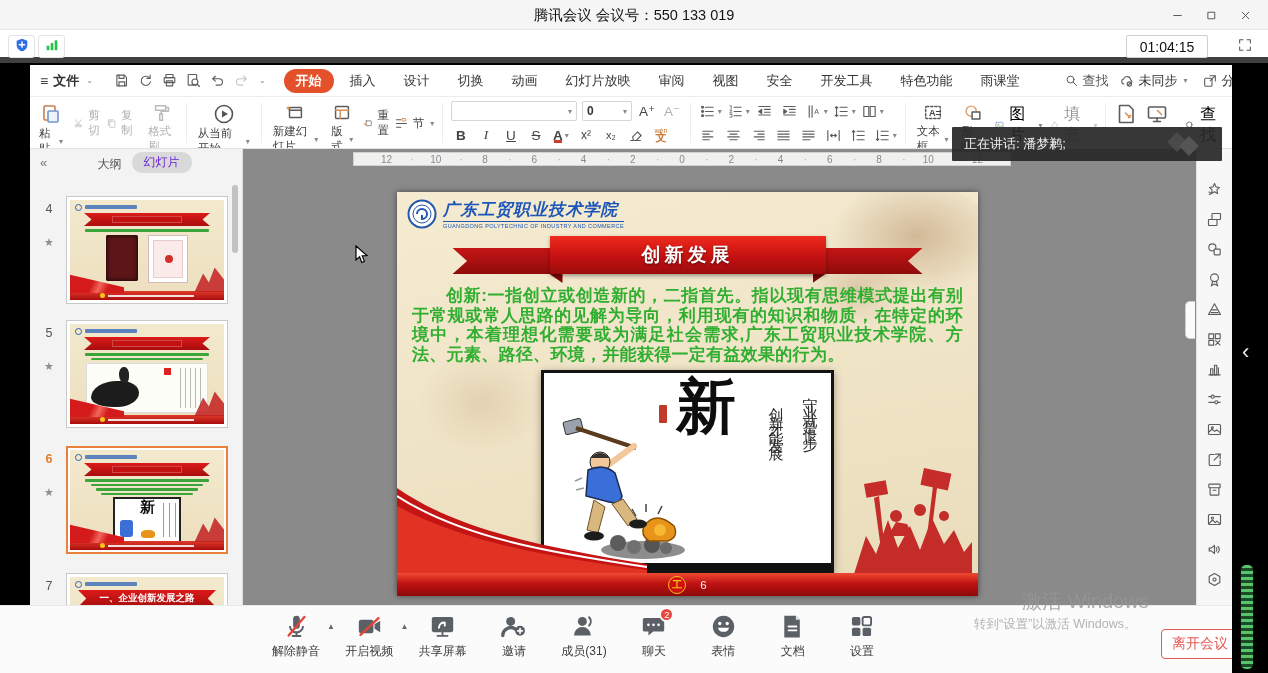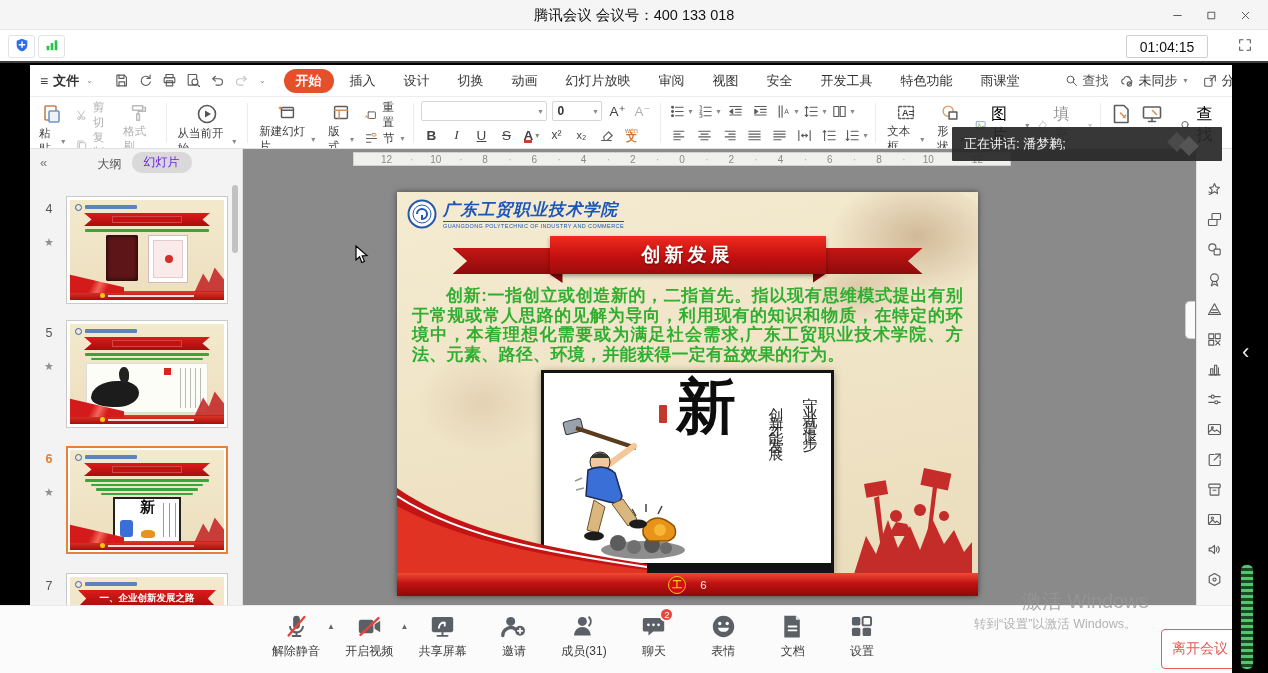--- a/index.html
+++ b/index.html
@@ -8,21 +8,21 @@
   #root { position:relative; width:1268px; height:673px; background:#fff; overflow:hidden; margin:0 auto; }
 
   
   .titlebar { position:absolute; left:0; top:0; width:1268px; height:30px; background:#f5f5f5; border-bottom:1px solid #e8e8e8; }
   .titlebar .title { position:absolute; left:0; right:0; top:6px; text-align:center; font-size:14.5px; color:#141414; }
   .winctrl { position:absolute; right:6px; top:0; height:30px; display:flex; }
   .winctrl span { width:34px; height:30px; display:flex; align-items:center; justify-content:center; cursor:default; }
   .winctrl svg { width:13px; height:13px; }
 
   
-  .meetbar { position:absolute; left:0; top:30px; width:1268px; height:33px; background:#ffffff; border-bottom:2px solid #404040; }
+  .meetbar { position:absolute; left:0; top:30px; width:1268px; height:33px; background:#ffffff; border-bottom:6px solid #404040; }
   .mb-box { position:absolute; top:5px; width:27px; height:23px; border:1px solid #e3e3e3; border-radius:3px; display:flex; align-items:center; justify-content:center; background:#fff; }
   .mb-box svg { width:16px; height:16px; }
   .timerbox { position:absolute; left:1126px; top:5px; width:82px; height:23px; border:1px solid #cfcfcf; border-radius:2px; background:#fff; font-size:14px; color:#111; display:flex; align-items:center; justify-content:center; }
   .fsbtn { position:absolute; left:1233px; top:5px; width:24px; height:23px; display:flex; align-items:center; justify-content:center; }
   .fsbtn svg { width:16px; height:16px; }
 
   
   .screen { position:absolute; left:0; top:63px; width:1268px; height:542px; background:#000; }
   .rightcol { position:absolute; left:1232px; top:63px; width:36px; height:610px; background:#000; z-index:30; }
   .collapse-ch { position:absolute; left:10px; top:278px; color:#e8e8e8; font-size:22px; line-height:1; }
@@ -47,21 +47,21 @@
   .tr-item { display:flex; align-items:center; gap:4px; }
   .tr-item .ic { width:16px; height:16px; display:inline-flex; }
 
   
   .ribbon { position:relative; height:52px; border-bottom:1px solid #e2e2e2; display:flex; align-items:stretch; padding:3px 6px 2px; gap:7px; overflow:hidden; }
   .vsep { width:1px; background:#ececec; margin:3px 1px; }
   .rg { display:flex; gap:7px; align-items:stretch; }
   .colbtn { display:flex; flex-direction:column; align-items:center; justify-content:space-between; padding:2px 3px; font-size:11.5px; color:#3e3e3e; }
   .colbtn .ic { width:22px; height:22px; display:inline-flex; }
   .colbtn .lbl { display:flex; align-items:center; }
-  .stack { display:flex; flex-direction:column; justify-content:space-around; font-size:11.5px; color:#3e3e3e; }
+  .stack { display:flex; justify-content:space-around; font-size:11.5px; color:#3e3e3e; }
   .inline { display:flex; align-items:center; gap:4px; }
   .inline .ic { width:15px; height:15px; display:inline-flex; }
   .dis { opacity:.42; filter:grayscale(1); }
   .fontg, .parag { display:flex; flex-direction:column; justify-content:space-between; padding:1px 0; }
   .row { display:flex; align-items:center; gap:5px; }
   .combo { border:1px solid #d6d6d6; border-radius:2px; height:20px; display:flex; align-items:center; justify-content:space-between; padding:0 4px; font-size:12px; color:#333; background:#fff; }
   .combo i { font-style:normal; font-size:8px; color:#888; }
   .w130 { width:126px; } .w52 { width:50px; }
   .tbtn { min-width:20px; height:20px; display:inline-flex; align-items:center; justify-content:center; font-size:13.5px; color:#444; position:relative; }
   .tbtn .ic { width:17px; height:17px; display:inline-flex; }
@@ -175,31 +175,31 @@
   .diamonds i.d2 { left:12px; top:4px; background:#555; }
 
   
   .bottombar { position:absolute; left:0; top:605px; width:1232px; height:68px; background:#fbfbfb; border-top:1px solid #e9e9e9; z-index:20; }
   .mitems { position:absolute; left:272px; top:7px; width:612px; display:flex; justify-content:space-between; }
   .mitem { position:relative; display:flex; flex-direction:column; align-items:center; min-width:44px; cursor:default; }
   .mitem .micon { width:27px; height:27px; display:inline-flex; position:relative; }
   .mitem .mlabel { margin-top:3px; font-size:12px; color:#3c3c3c; white-space:nowrap; }
   .mitem .exp { position:absolute; right:-15px; top:9px; font-size:8px; color:#666; }
   .badge { position:absolute; right:-7px; top:-6px; min-width:15px; height:15px; border-radius:8px; background:#e8483c; color:#fff; font-size:9.5px; display:flex; align-items:center; justify-content:center; border:2px solid #fbfbfb; padding:0 2px; }
-  .leavebtn { position:absolute; left:1161px; top:23px; width:78px; height:40px; border:1px solid #e45a55; border-radius:4px; background:#fff; color:#e45a55; font-size:14px; display:flex; align-items:center; justify-content:center; }
+  .leavebtn { position:absolute; left:1161px; top:23px; width:78px; height:30px; border:1px solid #e45a55; border-radius:4px; background:#fff; color:#e45a55; font-size:14px; display:flex; align-items:center; justify-content:center; }
   .wm1 { position:absolute; left:1022px; top:588px; font-size:20px; color:rgba(150,150,150,.8); z-index:25; }
   .wm2 { position:absolute; left:974px; top:616px; font-size:12.5px; color:rgba(150,150,150,.72); z-index:25; }
 </style>
 </head>
 <body>
 
 <div id="root">
 
   <div class="titlebar">
-    <div class="title">腾讯会议 会议号：400 133 018</div>
+    <div class="title">腾讯会议 会议号：550 133 019</div>
     <div class="winctrl">
       <span>
           <span class="ic">
             <svg viewBox="0 0 24 24" fill="none" stroke="#444" stroke-width="1.6" stroke-linecap="round" stroke-linejoin="round" width="100%" height="100%">
               <path d="M5 12h14"></path>
             </svg>
           </span>
         </span>
       <span>
           <span class="ic">

